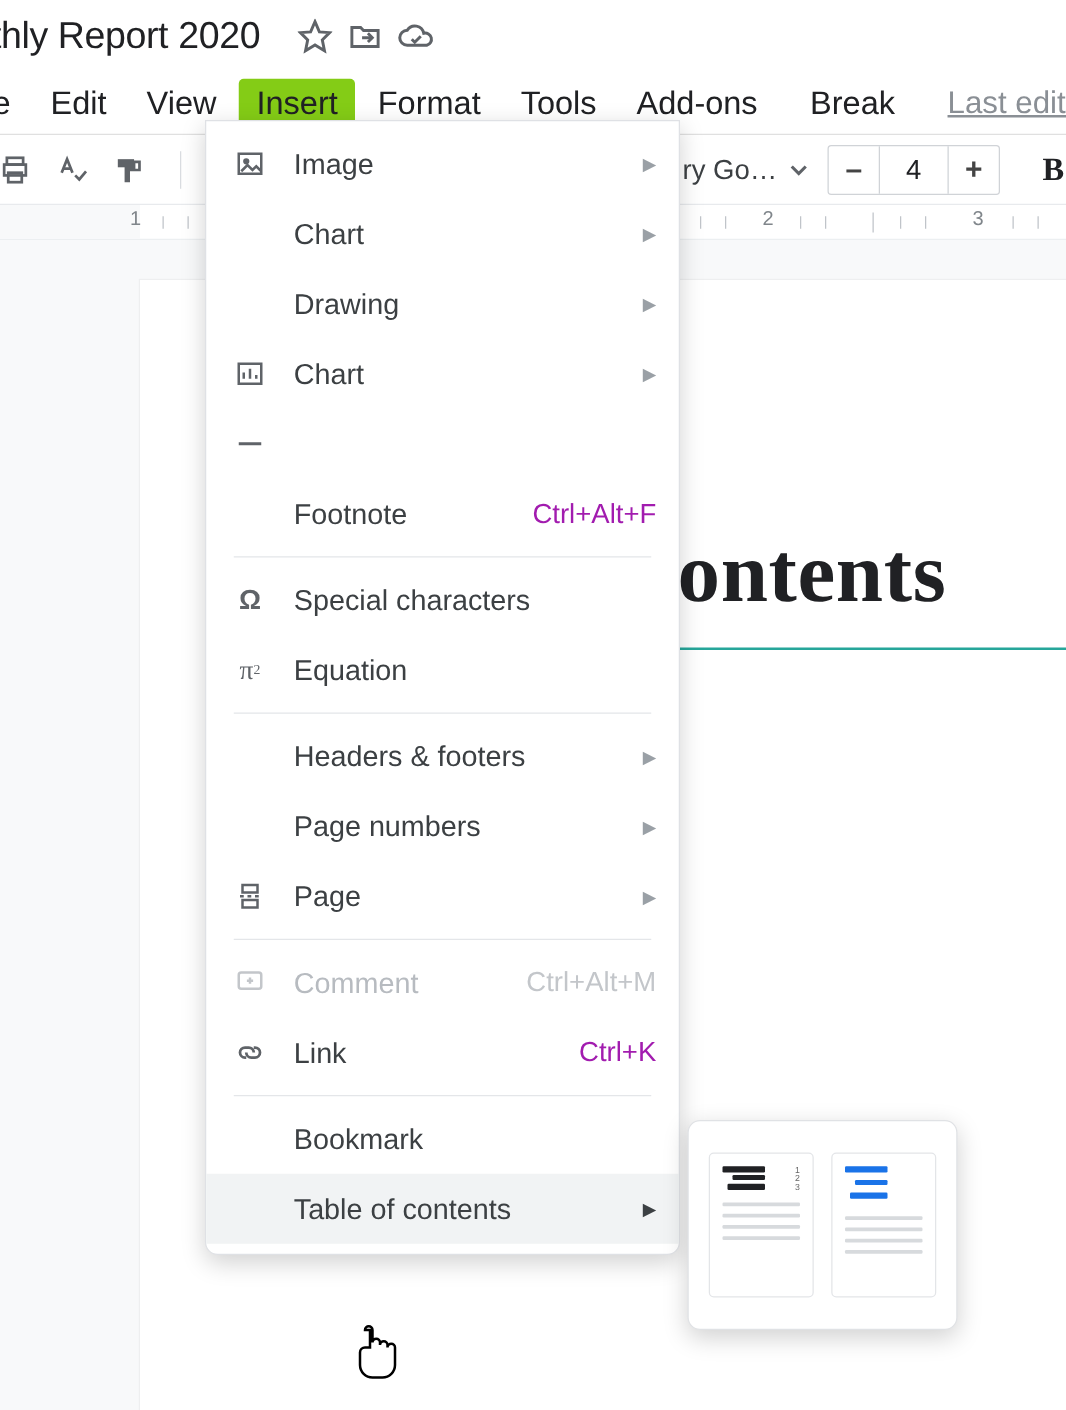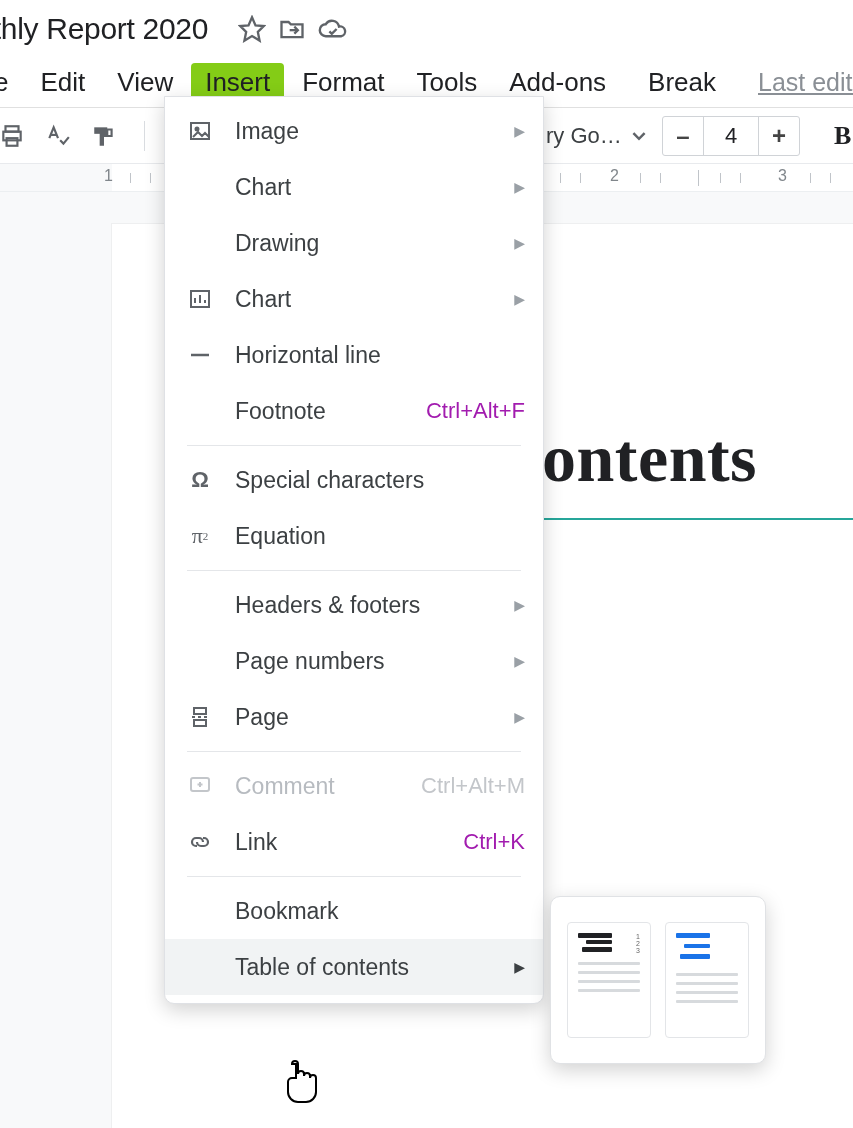--- a/index.html
+++ b/index.html
@@ -290,21 +290,20 @@
     </span>
     <span class="dd-label">Chart</span>
     <span class="dd-arrow">▶</span>
   </div>
   <div class="dd-item">
     <span class="dd-icon">
       <svg width="24" height="24" viewBox="0 0 24 24">
           <line x1="3" y1="12" x2="21" y2="12" stroke="#5f6368" stroke-width="2.5"></line>
         </svg>
     </span>
-    <span class="dd-label">Horizontal line</span>
   </div>
   <div class="dd-item">
     <span class="dd-icon"></span>
     <span class="dd-label">Footnote</span>
     <span class="dd-short">Ctrl+Alt+F</span>
   </div>
   <div class="dd-sep"></div>
   <div class="dd-item">
     <span class="dd-icon" style="font-size:22px;font-weight:bold;">Ω</span>
     <span class="dd-label">Special characters</span>

